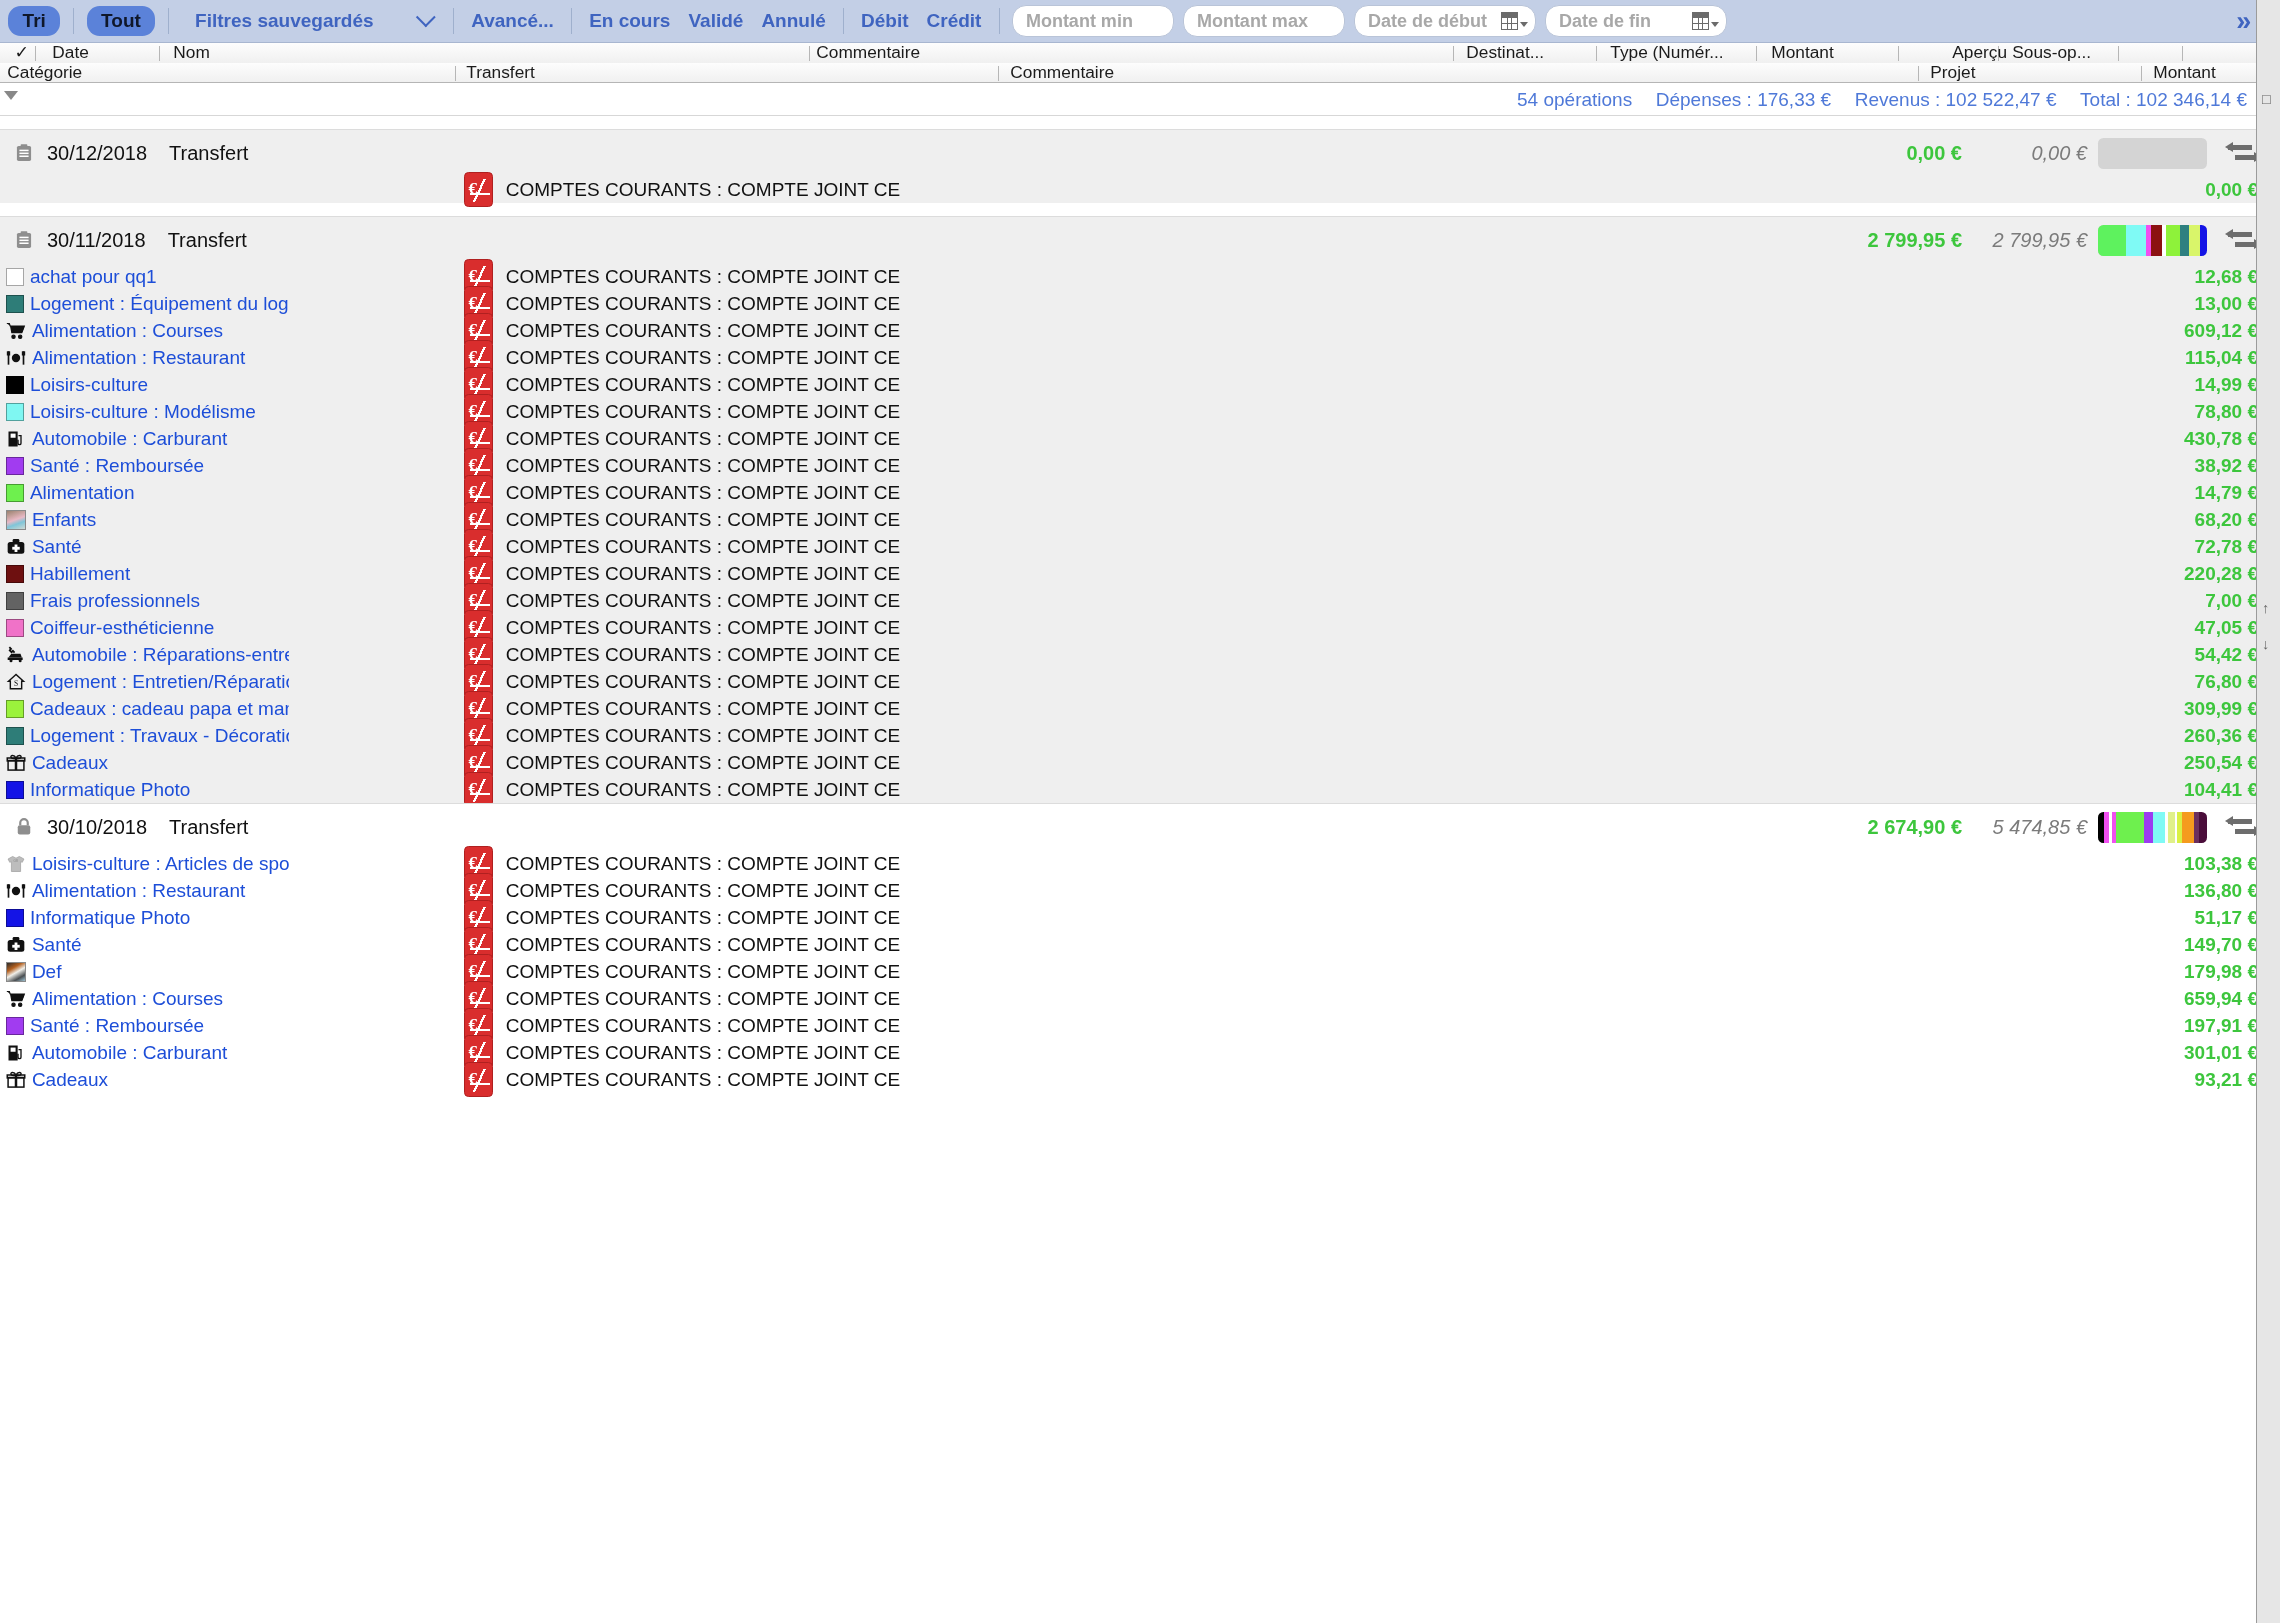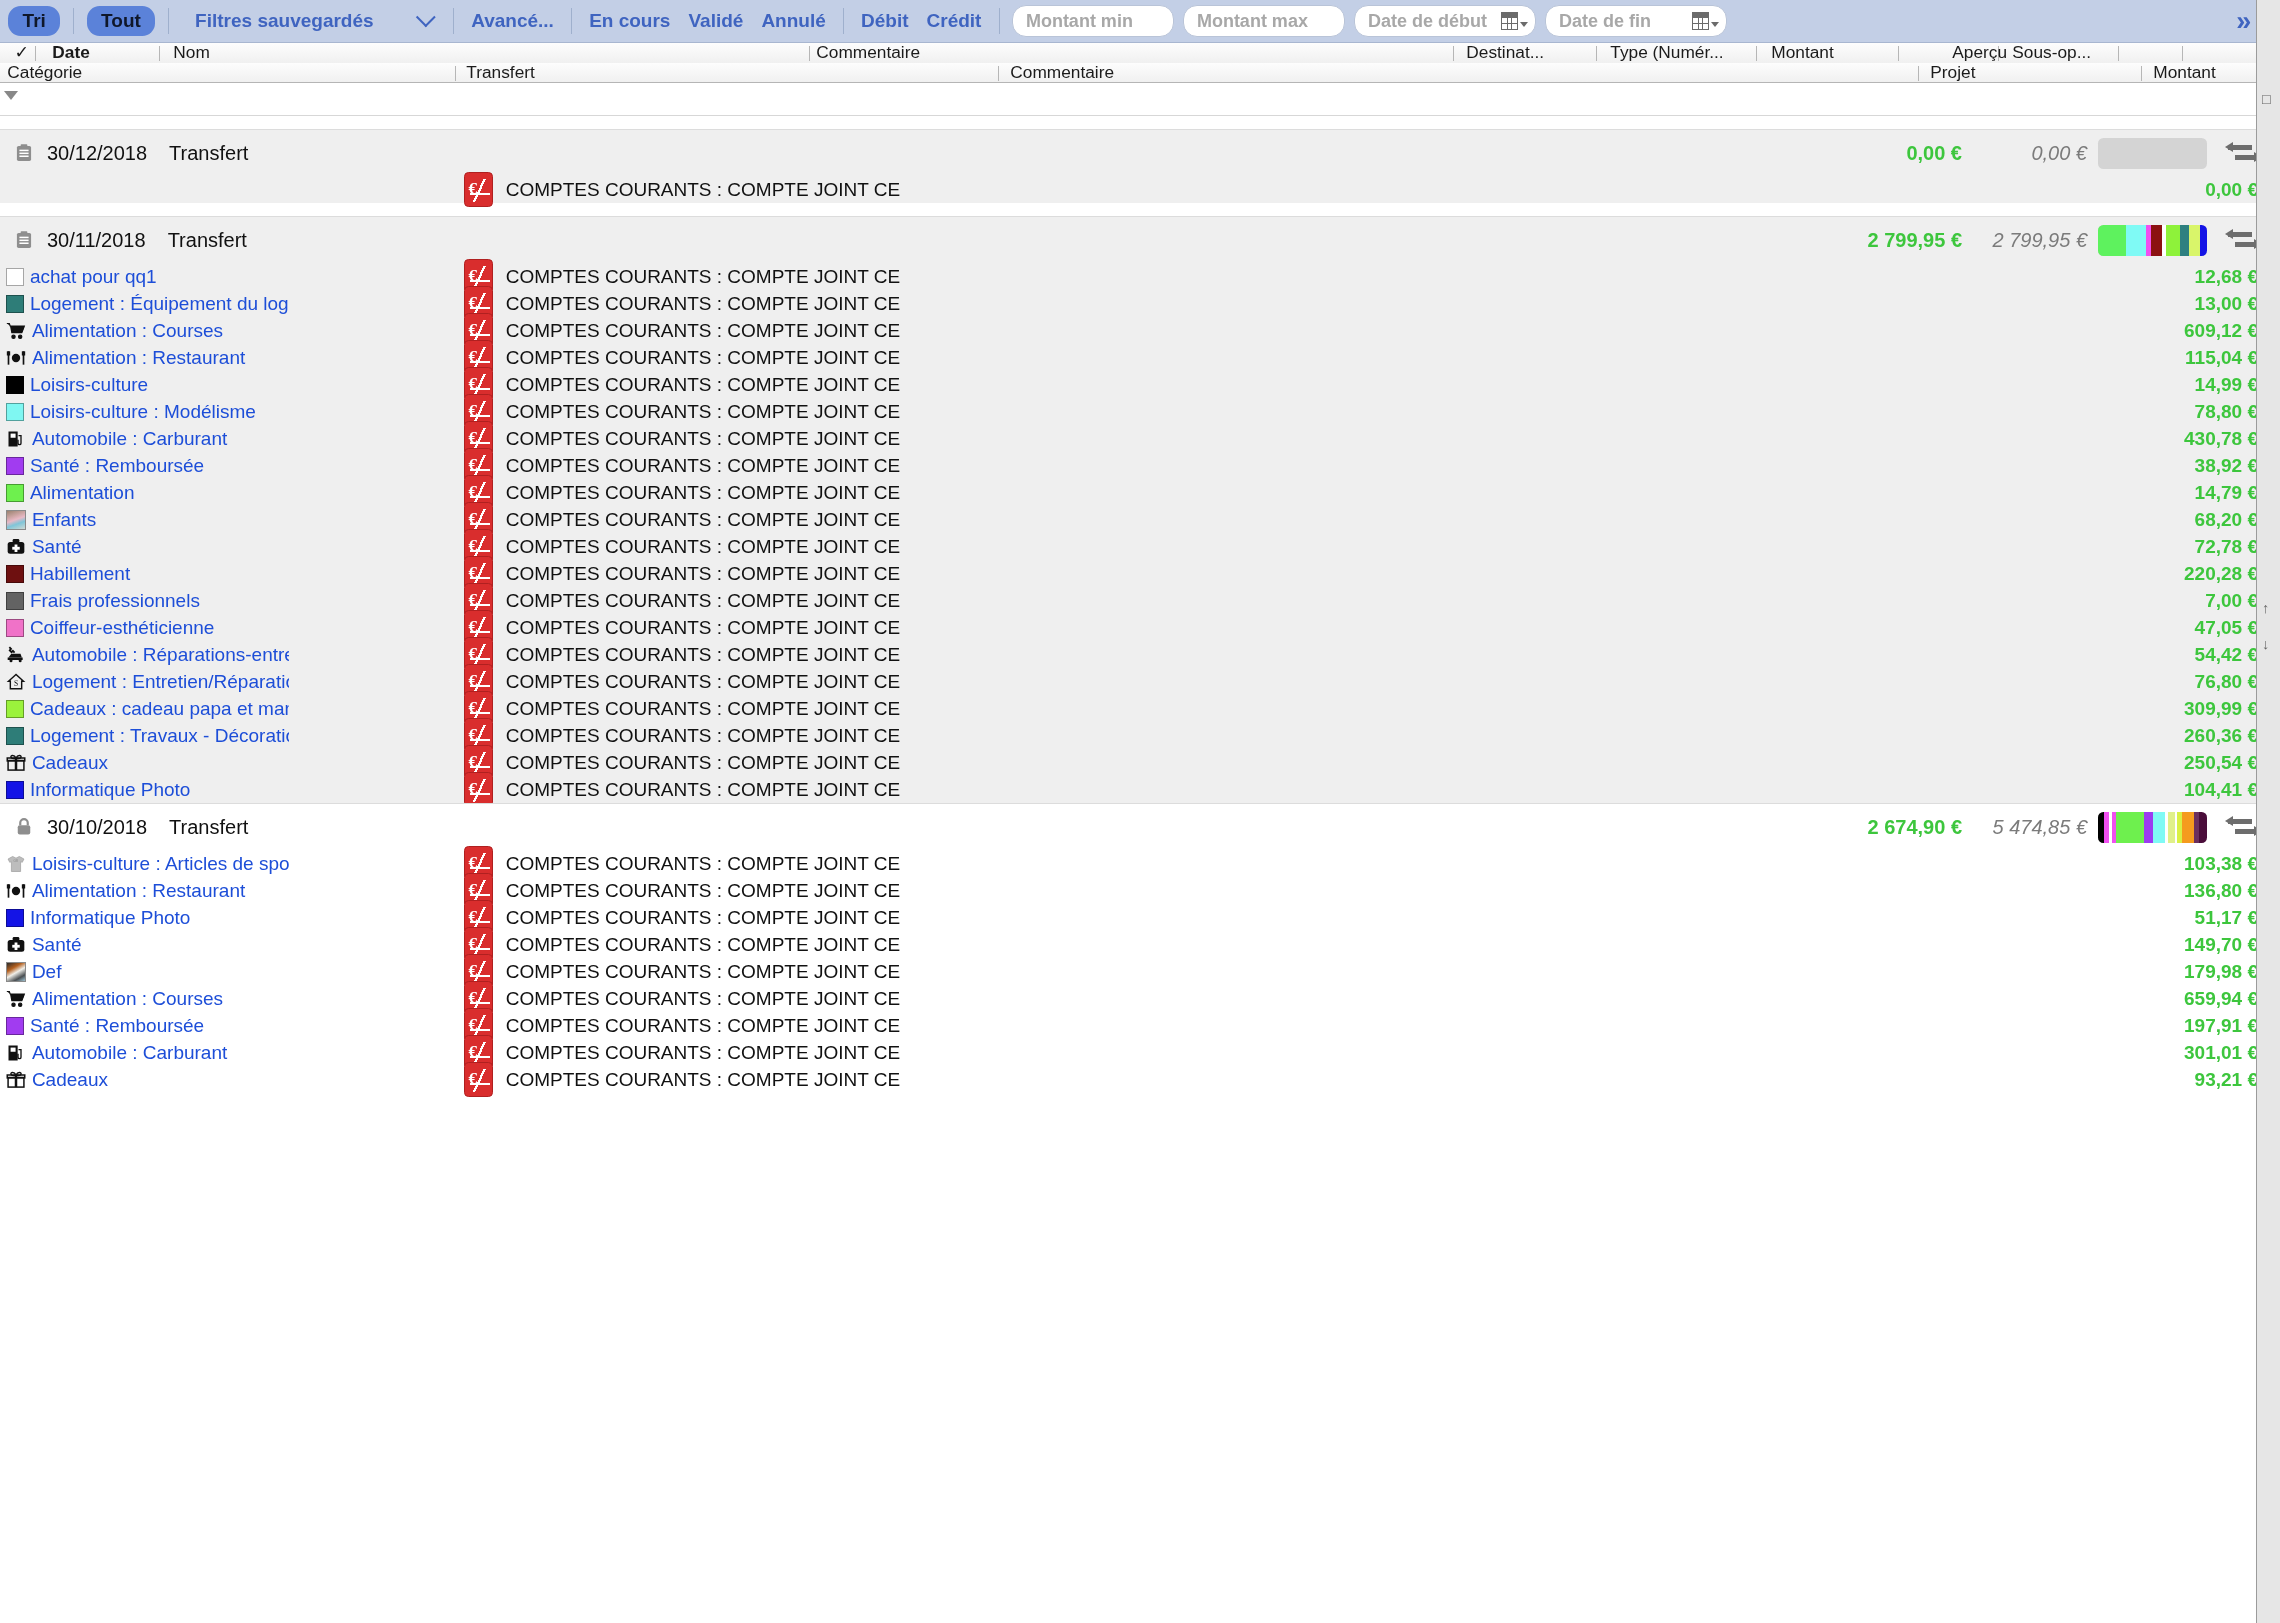--- a/index.html
+++ b/index.html
@@ -296,21 +296,21 @@
     <div class="hdr-div" style="left: 159px;"></div>
     <div class="hdr-div" style="left: 809px;"></div>
     <div class="hdr-div" style="left: 1453px;"></div>
     <div class="hdr-div" style="left: 1596px;"></div>
     <div class="hdr-div" style="left: 1756px;"></div>
     <div class="hdr-div" style="left: 1898px;"></div>
     <div class="hdr-div" style="left: 1998px;"></div>
     <div class="hdr-div" style="left: 2118px;"></div>
     <div class="hdr-div" style="left: 2182px;"></div>
     <div class="hdr-cell" style="left: 7.3px; width: 25.5px;">✓</div>
-    <div class="hdr-cell" style="left: 45px; width: 100px; font-weight: bold;">Date</div>
+    <div class="hdr-cell" style="left: 45px; width: 100px;">Date</div>
     <div class="hdr-cell" style="left: 166px; width: 636px;">Nom</div>
     <div class="hdr-cell" style="left: 809px; width: 627px;">Commentaire</div>
     <div class="hdr-cell" style="left: 1459px; width: 123px;">Destinat...</div>
     <div class="hdr-cell" style="left: 1603px; width: 164px;">Type (Numér...</div>
     <div class="hdr-cell" style="left: 1764px; width: 127px;">Montant</div>
     <div class="hdr-cell" style="left: 1905px; width: 100px; margin-left: 40px;">Aperçu</div>
     <div class="hdr-cell" style="left: 2005px; width: 109px;">Sous-op...</div>
   </div>
 <div class="hdr second" id="hdr2">
     <div class="hdr-div" style="left: 455px;"></div>
@@ -319,20 +319,26 @@
     <div class="hdr-div" style="left: 2141px;"></div>
     <div class="hdr-cell" style="left: 0px; width: 455px;">Catégorie</div>
     <div class="hdr-cell" style="left: 459px; width: 545px;">Transfert</div>
     <div class="hdr-cell" style="left: 1003px; width: 455px;">Commentaire</div>
     <div class="hdr-cell" style="left: 1923px; width: 109px;">Projet</div>
     <div class="hdr-cell" style="left: 2146px; width: 118px;">Montant</div>
   </div>
 
 <div class="summary">
   <div class="tri-collapse"></div>
+  <div class="summary-inner">
+    <span>54 opérations</span>
+    <span>Dépenses : 176,33 €</span>
+    <span>Revenus : 102 522,47 €</span>
+    <span>Total : 102 346,14 €</span>
+  </div>
 </div>
 
 <div class="body-wrap" id="body-wrap">
     <div class="grouprow shaded">
       <span class="g-icon">
         <span class="gico">
           <svg width="20" height="20" viewBox="0 0 24 24">
             <rect x="3.5" y="3.5" width="17" height="18" rx="2" fill="#8e8e8e"></rect>
             <rect x="8" y="1.5" width="8" height="3.5" rx="1" fill="#8e8e8e"></rect>
             <rect x="6.5" y="8" width="11" height="1.8" fill="#fff"></rect>

